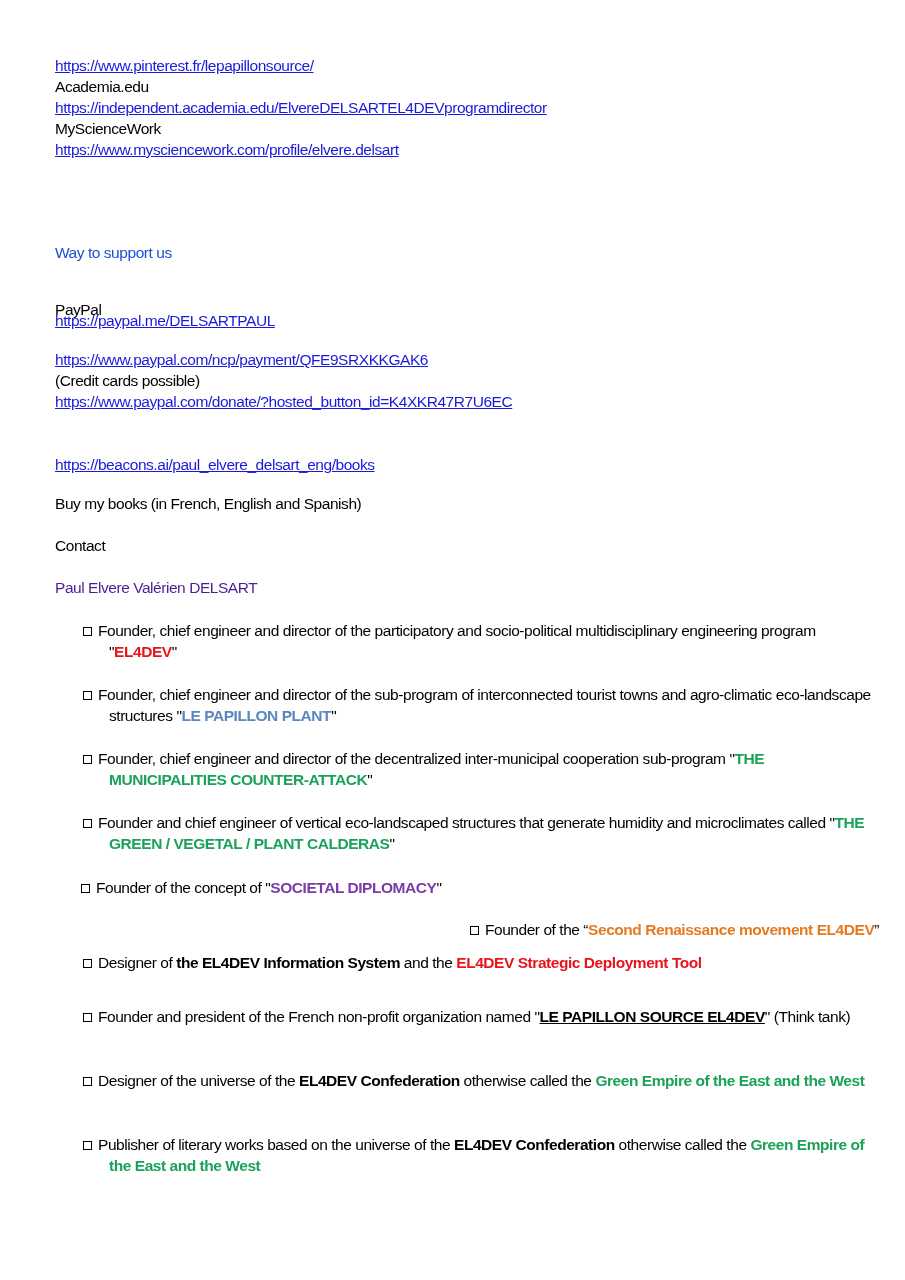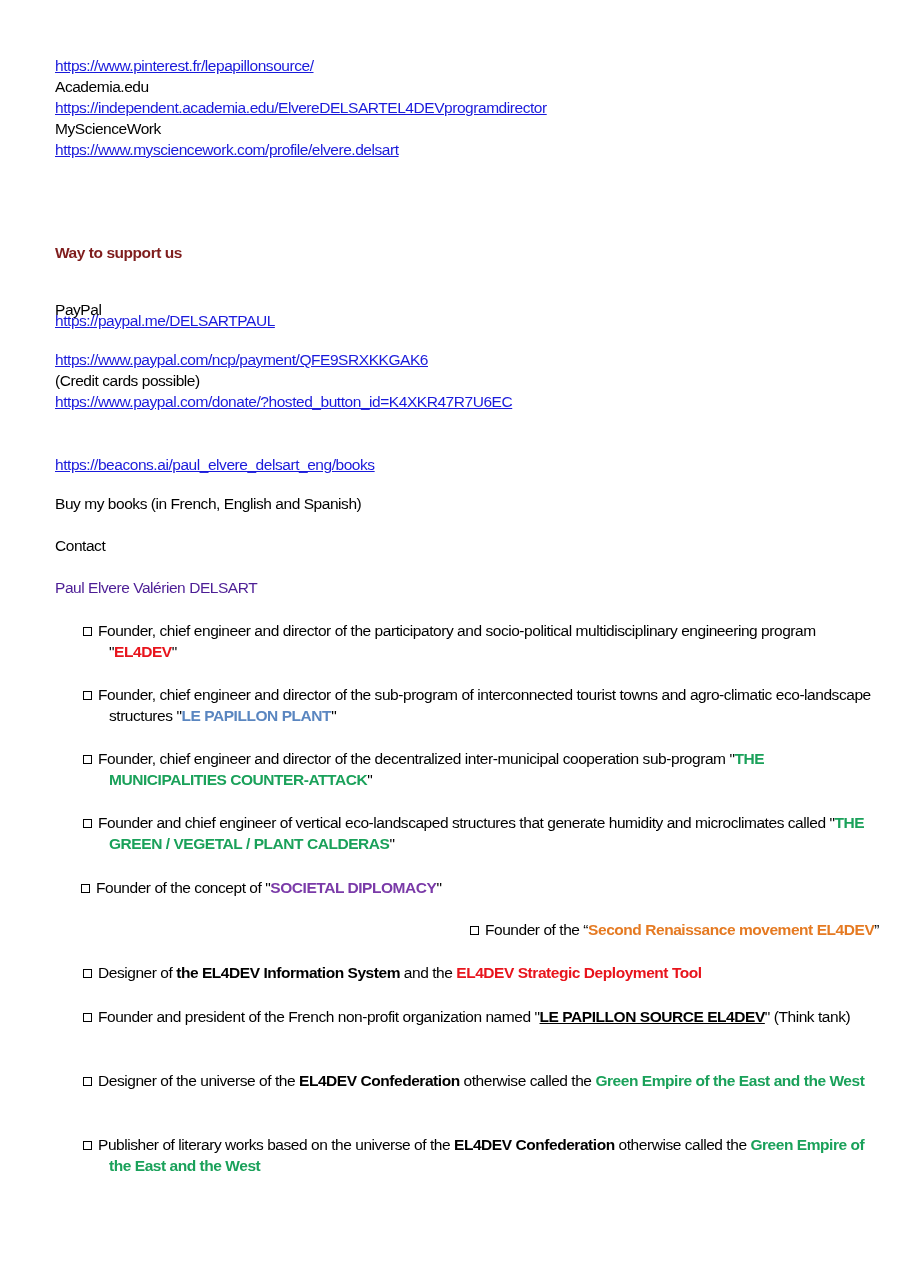--- a/index.html
+++ b/index.html
@@ -4,21 +4,21 @@
   <style>
     html, body { margin: 0; padding: 0; background: #ffffff; }
     body {
       width: 905px; height: 1280px; position: relative; overflow: hidden;
       font-family: "Liberation Sans", sans-serif;
       font-size: 15.5px; color: #000000; letter-spacing: -0.45px;
     }
     .page { position: absolute; left: 55px; top: 55px; width: 800px; }
     .line { display: block; height: 21px; line-height: 21px; white-space: nowrap; }
     a.link { color: #1a1adb; text-decoration: underline; }
-    .heading { color: #7f1d1d; font-weight: bold; }
+    .heading { color: #1d4ed8; font-weight: normal; }
     .gray { color: #4c1d95; text-align: center; }
     .bullets { position: absolute; left: 83px; top: 620px; width: 780px; }
     .bullet { position: absolute; left: 0; line-height: 21px; padding-left: 26px; text-indent: -26px; width: 770px; }
     .box { display: inline-block; width: 9px; height: 9px; border: 1.3px solid #000; margin-right: 6px; vertical-align: 0px; box-sizing: border-box; text-indent: 0; }
     .b { font-weight: bold; }
     .red { color: #e8141c; font-weight: bold; }
     .blue { color: #5a86c0; font-weight: bold; }
     .green { color: #1aa15a; font-weight: bold; }
     .purple { color: #7a3aa8; font-weight: bold; }
     .orange { color: #e57a22; font-weight: bold; }
@@ -55,20 +55,20 @@
   <div class="bullet" style="top:64px;"><span class="box"></span><span>Founder, chief engineer and director of the sub-program of interconnected tourist towns and agro-climatic eco-landscape structures "</span><span class="blue">LE PAPILLON PLANT</span><span>"</span></div>
 
   <div class="bullet" style="top:128px;"><span class="box"></span><span>Founder, chief engineer and director of the decentralized inter-municipal cooperation sub-program "</span><span class="green">THE MUNICIPALITIES COUNTER-ATTACK</span><span>"</span></div>
 
   <div class="bullet" style="top:192px;"><span class="box"></span><span>Founder and chief engineer of vertical eco-landscaped structures that generate humidity and microclimates called "</span><span class="green">THE GREEN / VEGETAL / PLANT CALDERAS</span><span>"</span></div>
 
   <div class="bullet" style="top:257px;padding-left:24px;"><span class="box"></span><span>Founder of the concept of "</span><span class="purple">SOCIETAL DIPLOMACY</span><span>"</span></div>
 
   <div class="bullet" style="top:299px;text-align:right;"><span class="box"></span><span>Founder of the “</span><span class="orange">Second Renaissance movement EL4DEV</span><span>”</span></div>
 
-  <div class="bullet" style="top:342px;"><span class="box"></span><span>Designer of </span><span class="b">the EL4DEV Information System</span><span> and the </span><span class="red">EL4DEV Strategic Deployment Tool</span></div>
+  <div class="bullet" style="top:332px;"><span class="box"></span><span>Designer of </span><span class="b">the EL4DEV Information System</span><span> and the </span><span class="red">EL4DEV Strategic Deployment Tool</span></div>
 
   <div class="bullet" style="top:386px;"><span class="box"></span><span>Founder and president of the French non-profit organization named "</span><span class="ul">LE PAPILLON SOURCE EL4DEV</span><span>" (Think tank)</span></div>
 
   <div class="bullet" style="top:450px;"><span class="box"></span><span>Designer of the universe of the </span><span class="b">EL4DEV Confederation</span><span> otherwise called the </span><span class="green">Green Empire of the East and the West</span></div>
 
   <div class="bullet" style="top:514px;"><span class="box"></span><span>Publisher of literary works based on the universe of the </span><span class="b">EL4DEV Confederation</span><span> otherwise called the </span><span class="green">Green Empire of the East and the West</span></div>
 </div>
 
 </body></html>

